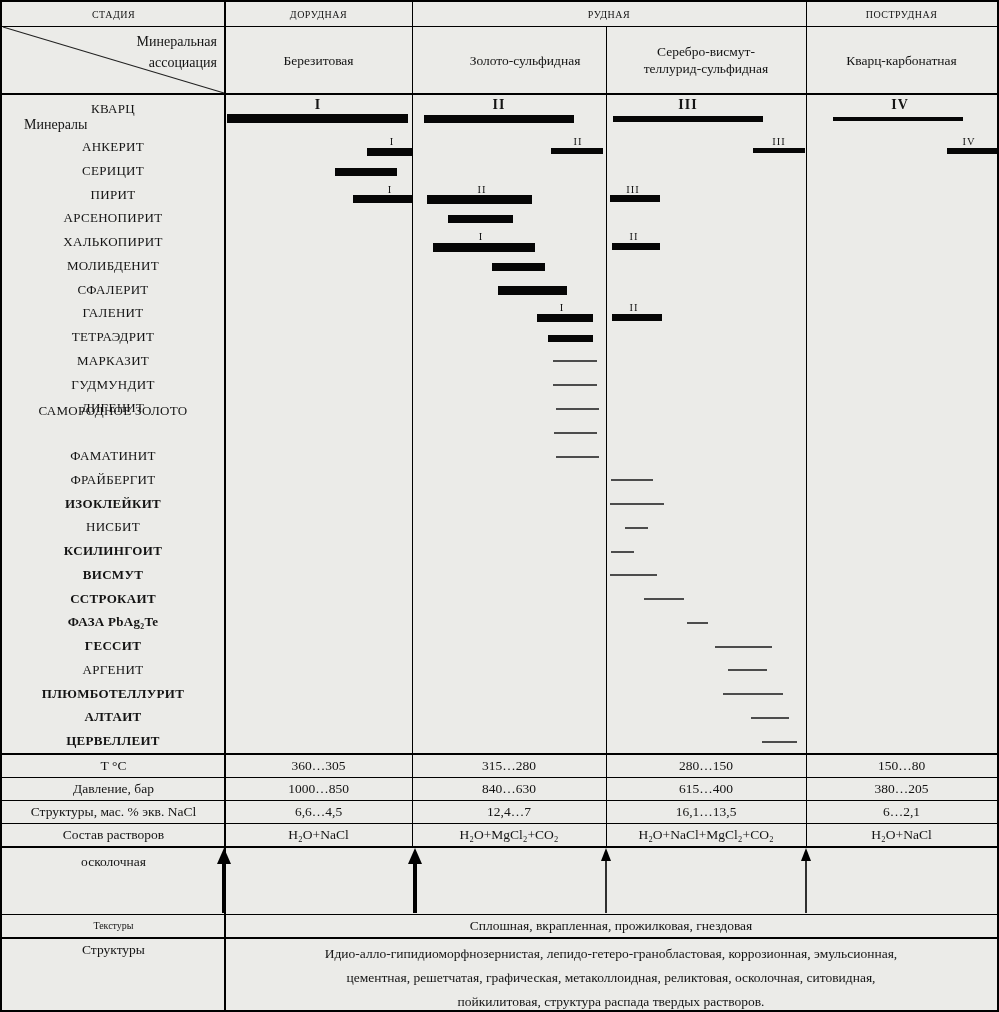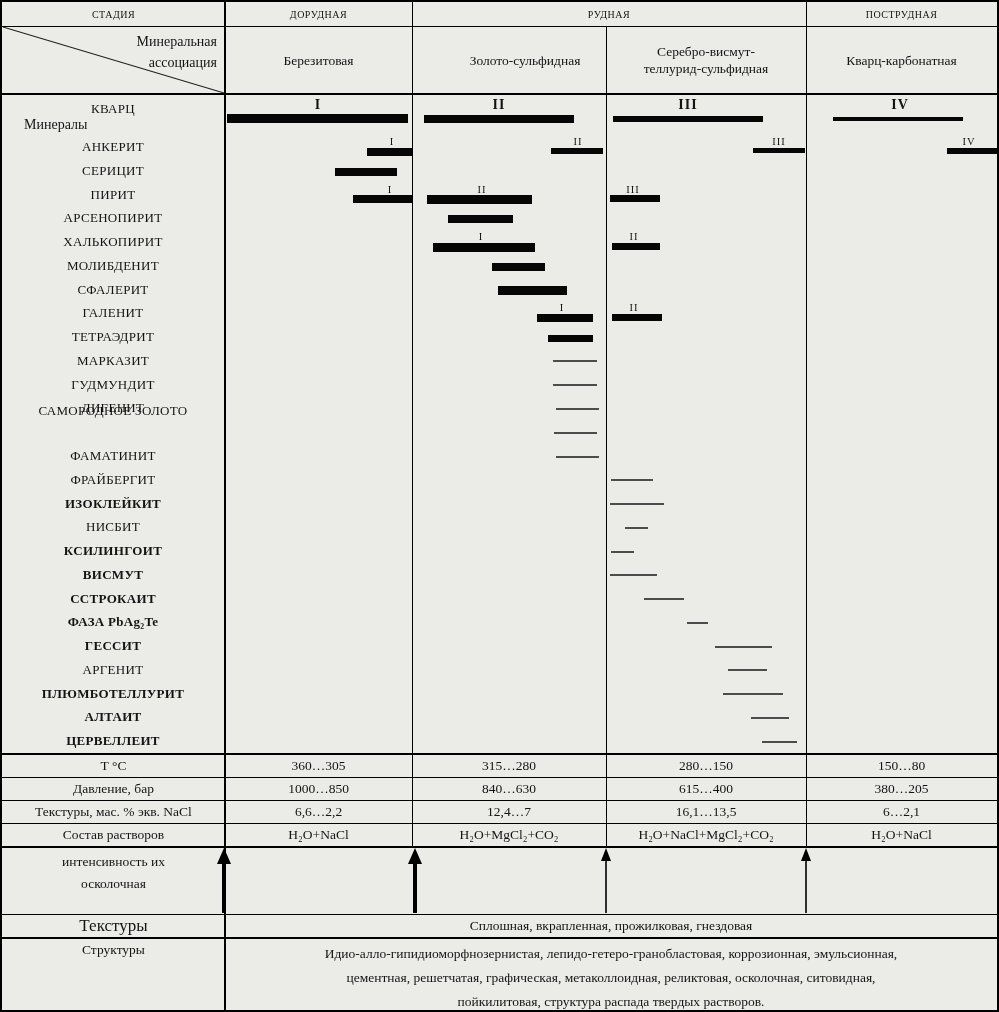--- a/index.html
+++ b/index.html
@@ -133,38 +133,37 @@
       <div class="pcell" style="left: 2px; top: 755px; width: 223px; height: 22px;">Т °С</div>
       <div class="pcell" style="left: 225px; top: 755px; width: 187px; height: 22px;">360…305</div>
       <div class="pcell" style="left: 412px; top: 755px; width: 194px; height: 22px;">315…280</div>
       <div class="pcell" style="left: 606px; top: 755px; width: 200px; height: 22px;">280…150</div>
       <div class="pcell" style="left: 806px; top: 755px; width: 191px; height: 22px;">150…80</div>
       <div class="pcell" style="left: 2px; top: 777px; width: 223px; height: 23px;">Давление, бар</div>
       <div class="pcell" style="left: 225px; top: 777px; width: 187px; height: 23px; font-family: Liberation Serif, serif;">1000…850</div>
       <div class="pcell" style="left: 412px; top: 777px; width: 194px; height: 23px;">840…630</div>
       <div class="pcell" style="left: 606px; top: 777px; width: 200px; height: 23px;">615…400</div>
       <div class="pcell" style="left: 806px; top: 777px; width: 191px; height: 23px;">380…205</div>
-      <div class="pcell" style="left: 2px; top: 800px; width: 223px; height: 23px;">Текстуры, мас. % экв. NaCl</div>
-      <div class="pcell" style="left: 225px; top: 800px; width: 187px; height: 23px;">6,6…2,2</div>
+      <div class="pcell" style="left: 2px; top: 800px; width: 223px; height: 23px;">Структуры, мас. % экв. NaCl</div>
+      <div class="pcell" style="left: 225px; top: 800px; width: 187px; height: 23px;">6,6…4,5</div>
       <div class="pcell" style="left: 412px; top: 800px; width: 194px; height: 23px;">12,4…7</div>
       <div class="pcell" style="left: 606px; top: 800px; width: 200px; height: 23px;">16,1…13,5</div>
       <div class="pcell" style="left: 806px; top: 800px; width: 191px; height: 23px;">6…2,1</div>
       <div class="pcell" style="left: 2px; top: 823px; width: 223px; height: 23px;">Состав растворов</div>
       <div class="pcell" style="left: 225px; top: 823px; width: 187px; height: 23px;">H₂O+NaCl</div>
       <div class="pcell" style="left: 412px; top: 823px; width: 194px; height: 23px;">H₂O+MgCl₂+CO₂</div>
       <div class="pcell" style="left: 606px; top: 823px; width: 200px; height: 23px;">H₂O+NaCl+MgCl₂+CO₂</div>
       <div class="pcell" style="left: 806px; top: 823px; width: 191px; height: 23px;">H₂O+NaCl</div>
     </div>
 
   <div class="bottomtxt" style="left:2px;top:851px;width:223px;line-height:22px;">
-    <div>интенсивность их</div>
     <div>осколочная</div>
   </div>
 
-  <div class="cell" style="left:2px;top:914px;width:223px;height:23px;font-size:17px;">Текстуры</div>
+  <div class="cell" style="left:2px;top:914px;width:223px;height:23px;font-size:10px;">Текстуры</div>
   <div class="cell" style="left:225px;top:914px;width:772px;height:23px;font-size:13.5px;">Сплошная, вкрапленная, прожилковая, гнездовая</div>
 
   <div class="bottomtxt" style="left:2px;top:942px;width:223px;">Структуры</div>
   <div class="bottomtxt" style="left:225px;top:942px;width:772px;line-height:24px;">
     <div>Идио-алло-гипидиоморфнозернистая, лепидо-гетеро-гранобластовая, коррозионная, эмульсионная,</div>
     <div>цементная, решетчатая, графическая, метаколлоидная, реликтовая, осколочная, ситовидная,</div>
     <div>пойкилитовая,  структура распада твердых растворов.</div>
   </div>
 
   <div id="grid-layer">

